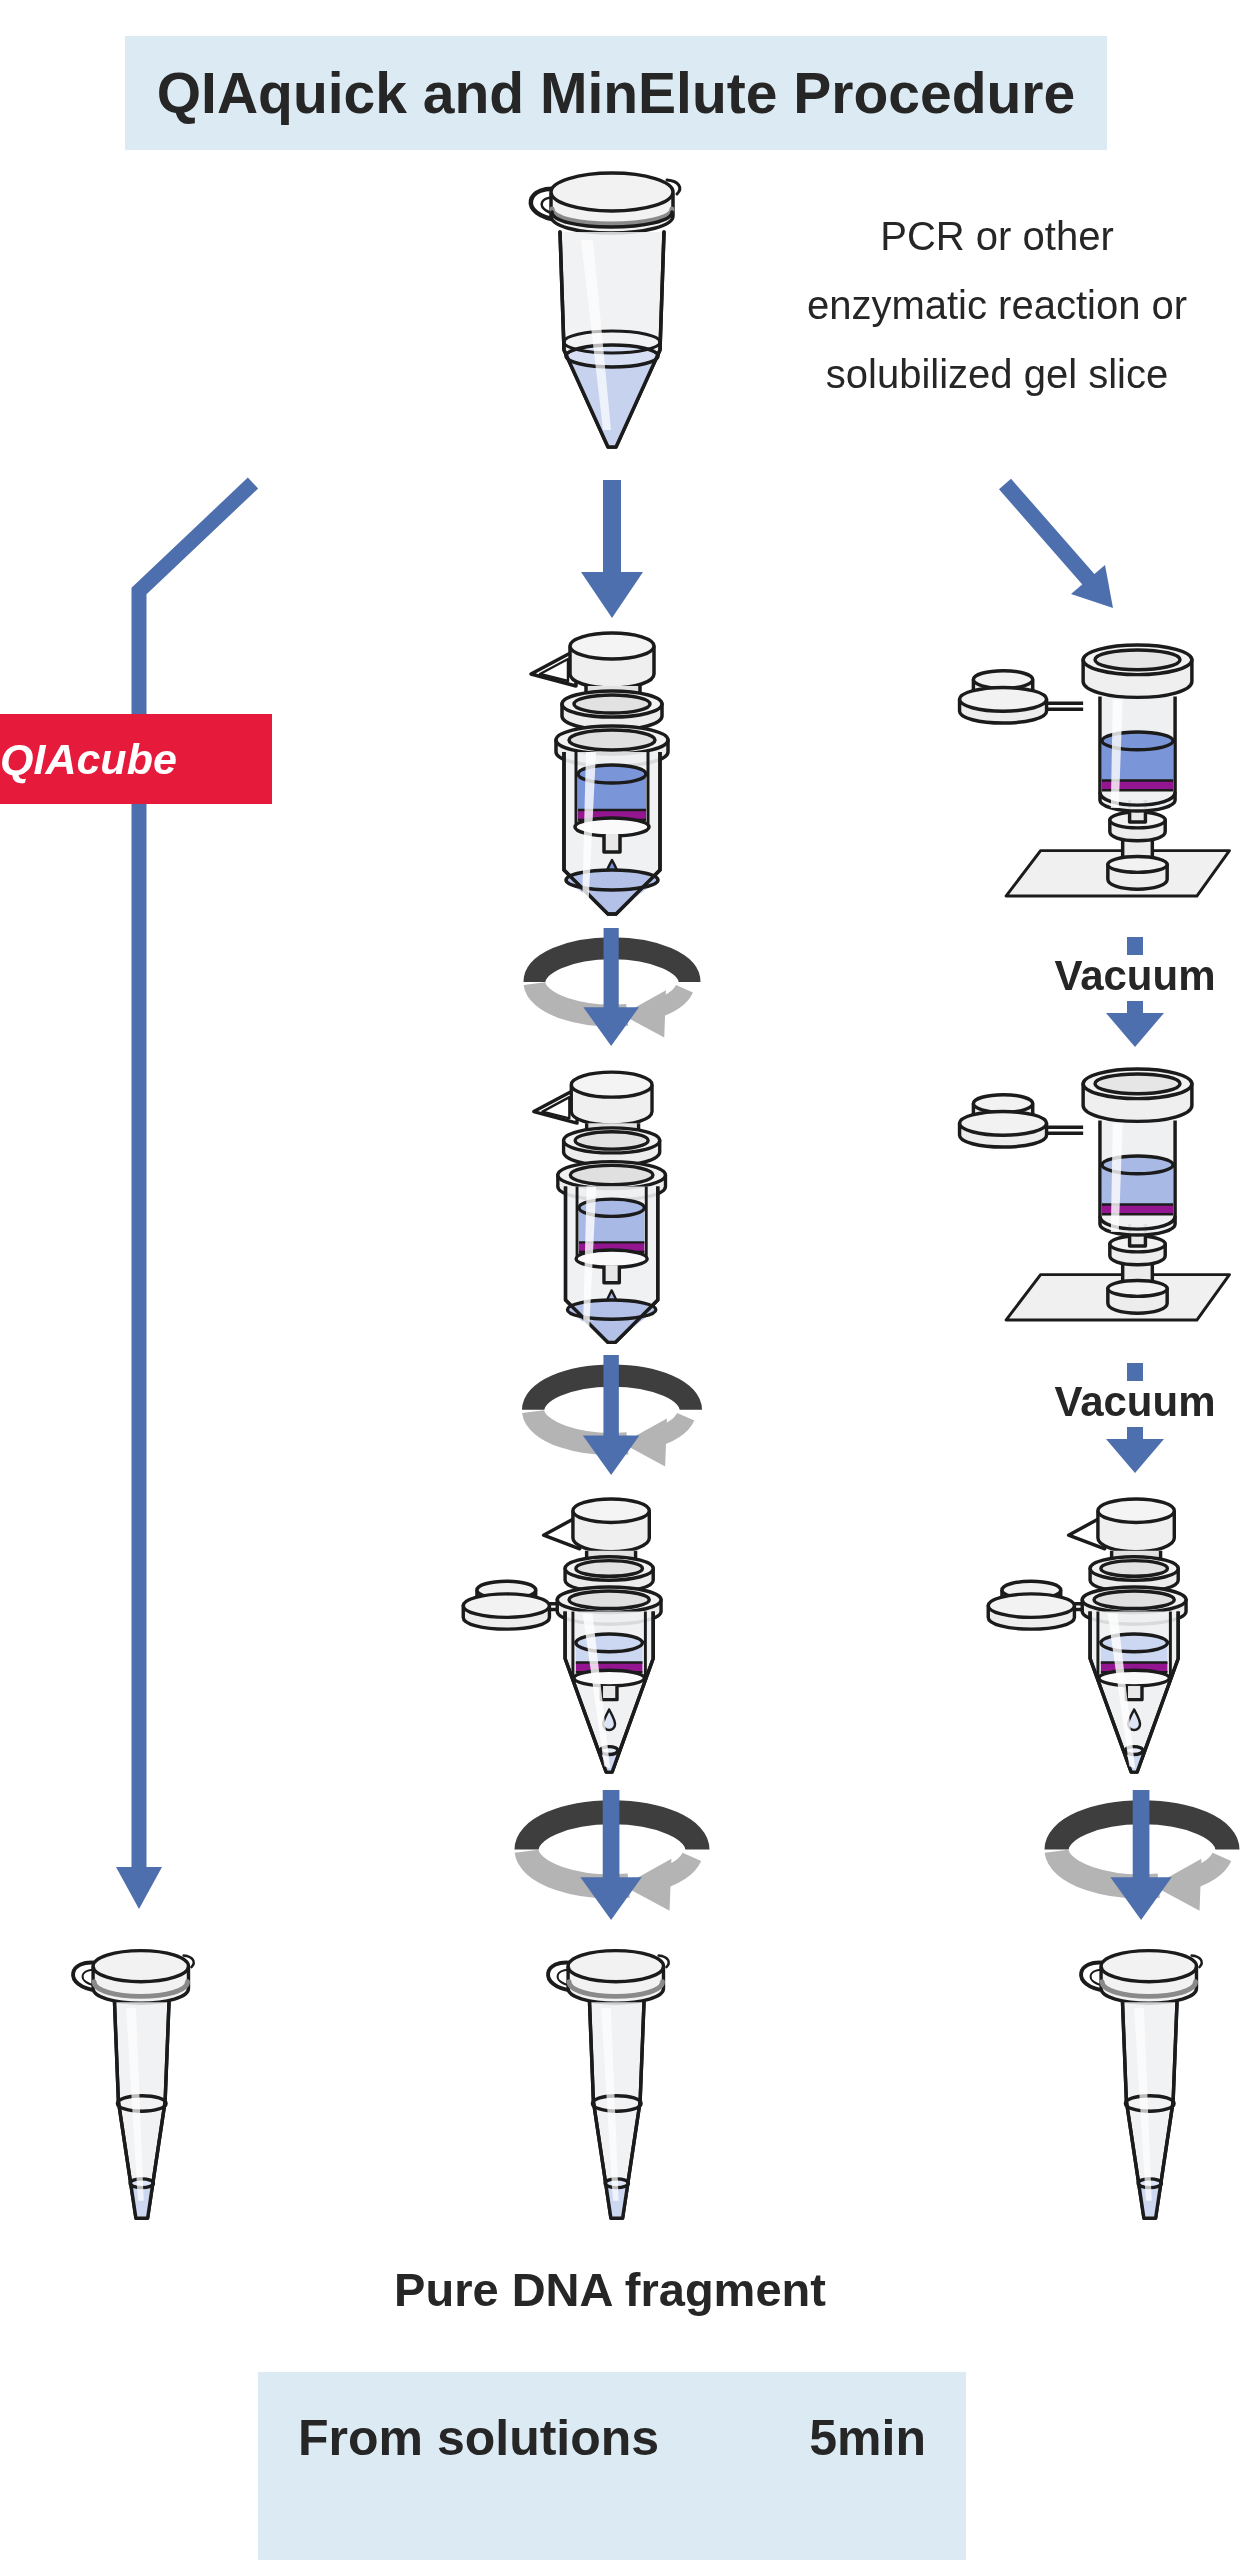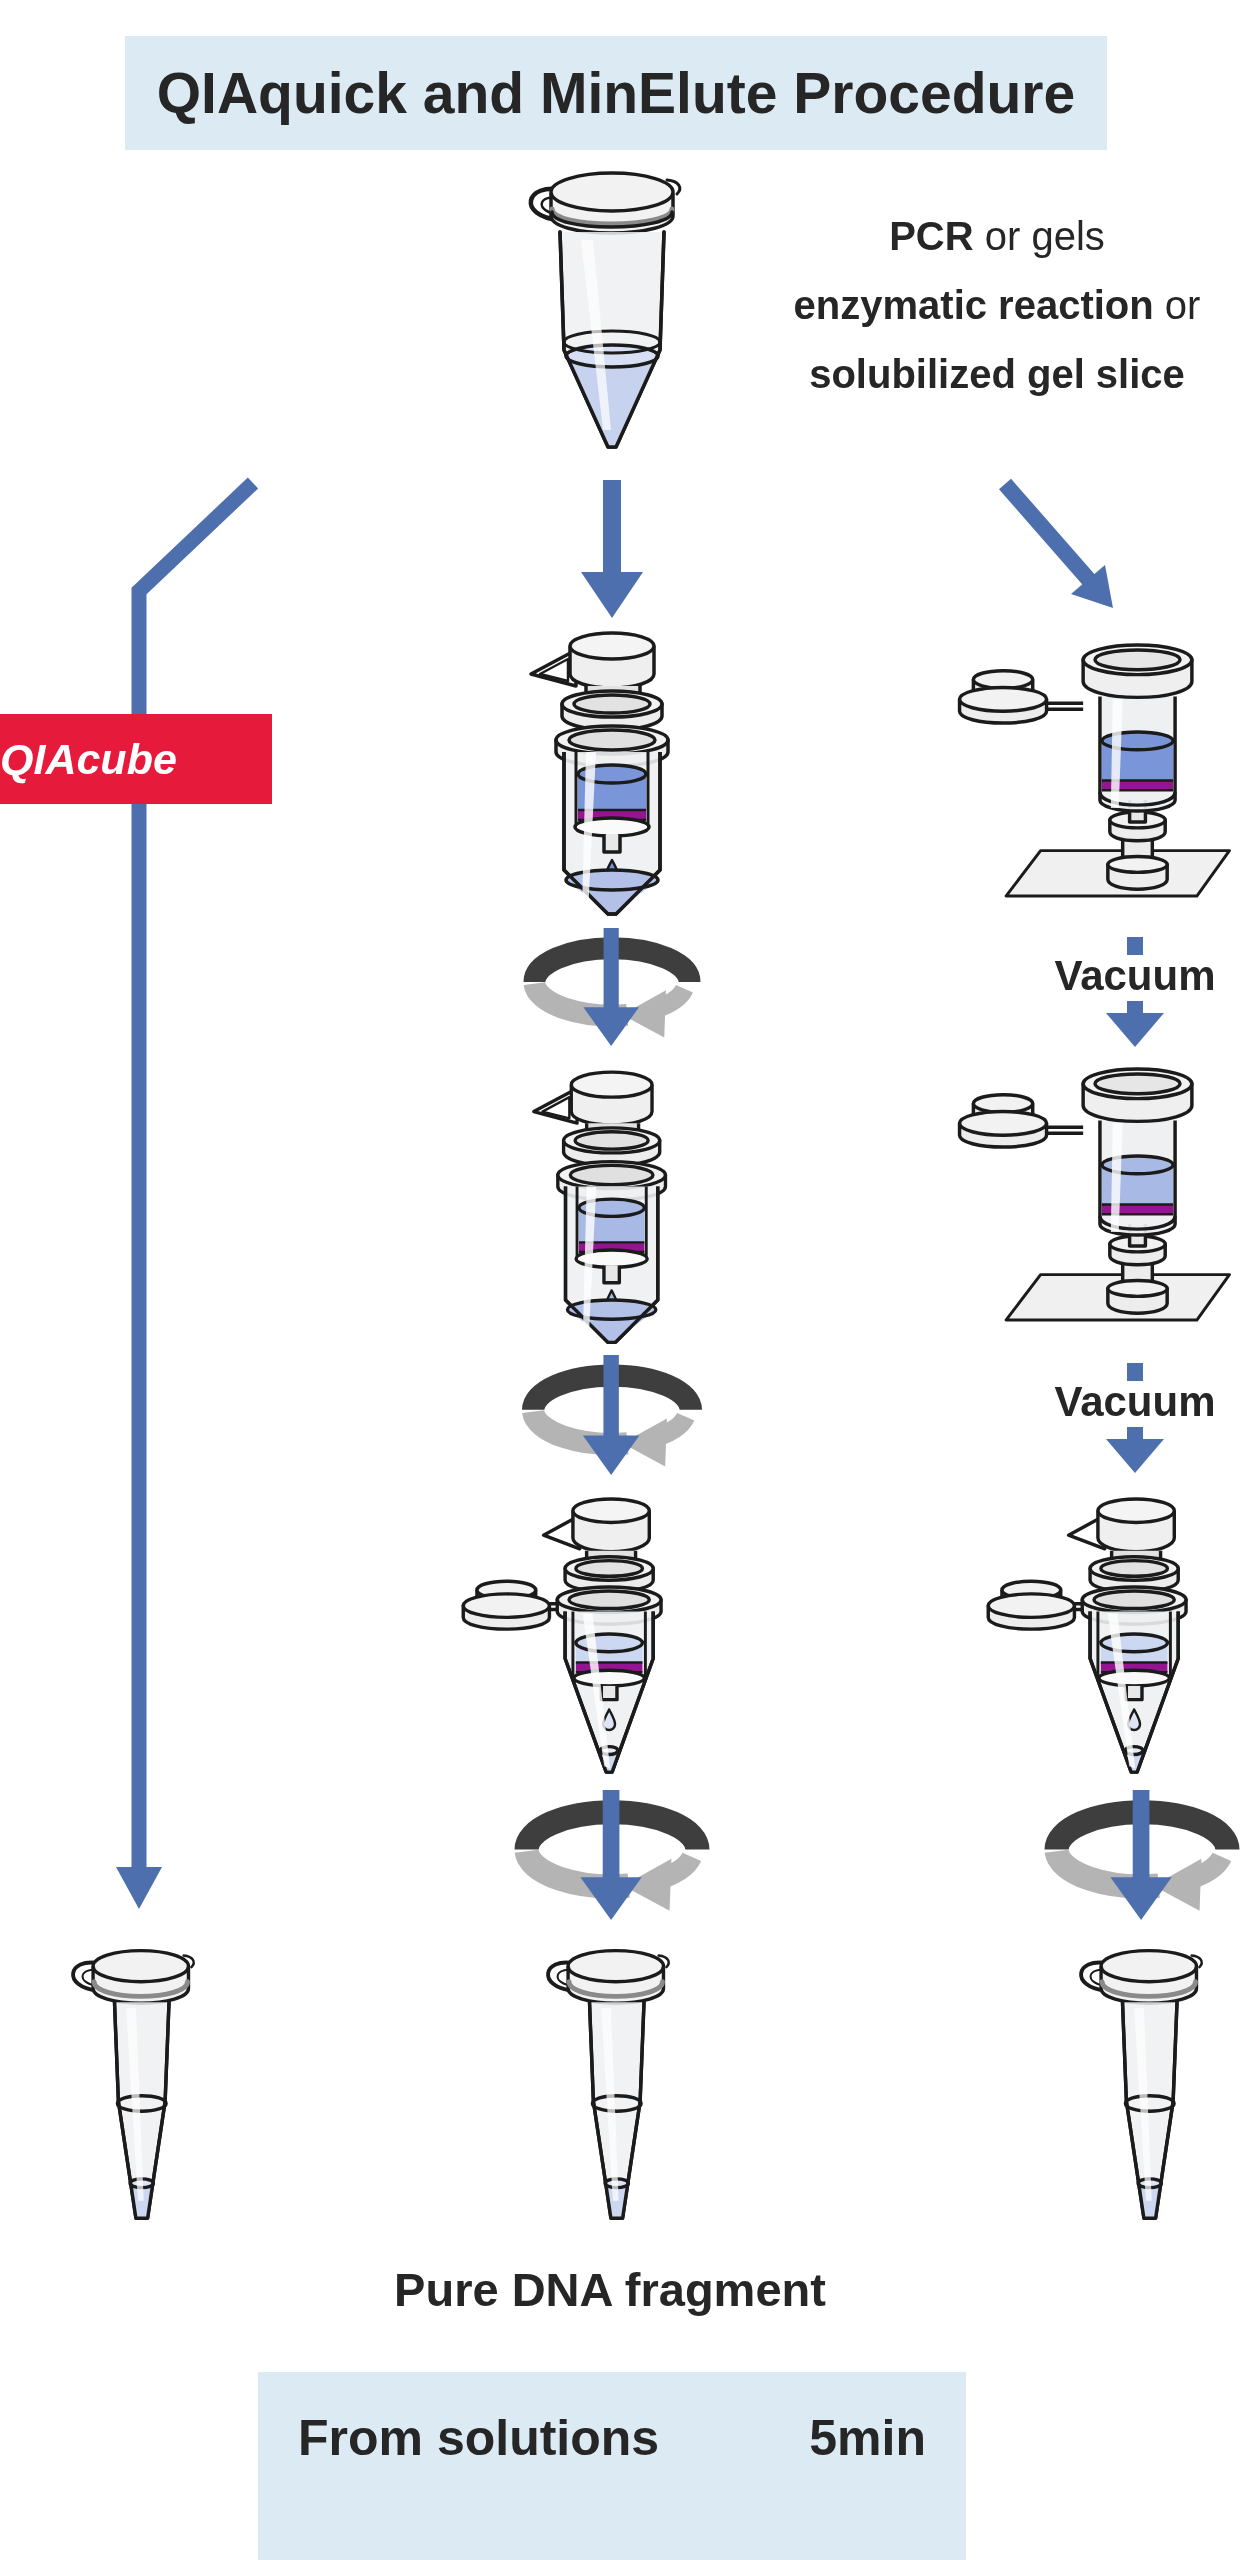--- a/index.html
+++ b/index.html
@@ -3,21 +3,21 @@
 <meta charset="utf-8">
 <style>
   html,body{margin:0;padding:0;background:#ffffff;}
   body{width:1252px;height:2560px;position:relative;overflow:hidden;
        font-family:"Liberation Sans",sans-serif;color:#262626;}
   .abs{position:absolute;}
   .panel{background:var(--panel-blue,#dcebf3);}
   .title-banner{left:125px;top:8px;width:982px;height:114px;display:flex;align-items:center;justify-content:center;margin-top:28px;}
   .title-banner span{font-size:57px;font-weight:bold;letter-spacing:0;}
   .input-label{left:762px;top:202px;width:470px;text-align:center;font-size:40px;line-height:69px;}
-  .input-label b{font-weight:bold;}
+  .input-label b{font-weight:normal;}
   .qiacube-box{left:0;top:714px;width:272px;height:90px;background:var(--qiagen-red,#e61a3b);
                display:flex;align-items:center;justify-content:flex-start;font-style:italic;}
   .qiacube-box span{color:#ffffff;font-size:43px;font-weight:bold;}
   .vac-label{width:240px;text-align:center;font-size:42px;font-weight:bold;}
   .result-label{left:310px;top:2242px;width:600px;text-align:center;font-size:47px;font-weight:bold;margin-top:20px;}
   .time-box{left:258px;top:2372px;width:708px;height:226px;box-sizing:border-box;
             padding:30px 40px 0 40px;display:flex;flex-direction:column;}
   .time-row{display:flex;justify-content:space-between;font-size:50px;font-weight:bold;line-height:73px;}
   svg.icon{display:block;}
   :root{
@@ -182,21 +182,21 @@
 
 <div class="abs panel title-banner">
   <span>QIAquick and MinElute Procedure</span>
 </div>
 
 <svg class="abs icon" style="left:511px;top:160px" width="180" height="300">
     <use href="#sym-tube2ml"></use>
   </svg>
 
 <div class="abs input-label">
-  <div><b>PCR</b><span> or gels</span></div>
+  <div><b>PCR</b><span> or other</span></div>
   <div><b>enzymatic reaction</b><span> or</span></div>
   <div><b>solubilized gel slice</b></div>
 </div>
 
 <svg class="abs icon" style="left:577px;top:480px" width="70" height="140">
     <use href="#sym-arrow"></use>
   </svg>
 
 <svg class="abs icon" style="left:985px;top:468px" width="160" height="150" viewBox="0 0 160 150">
   <line x1="20" y1="16" x2="104" y2="112" stroke="var(--arrow,#4e6fad)" stroke-width="16"></line>

